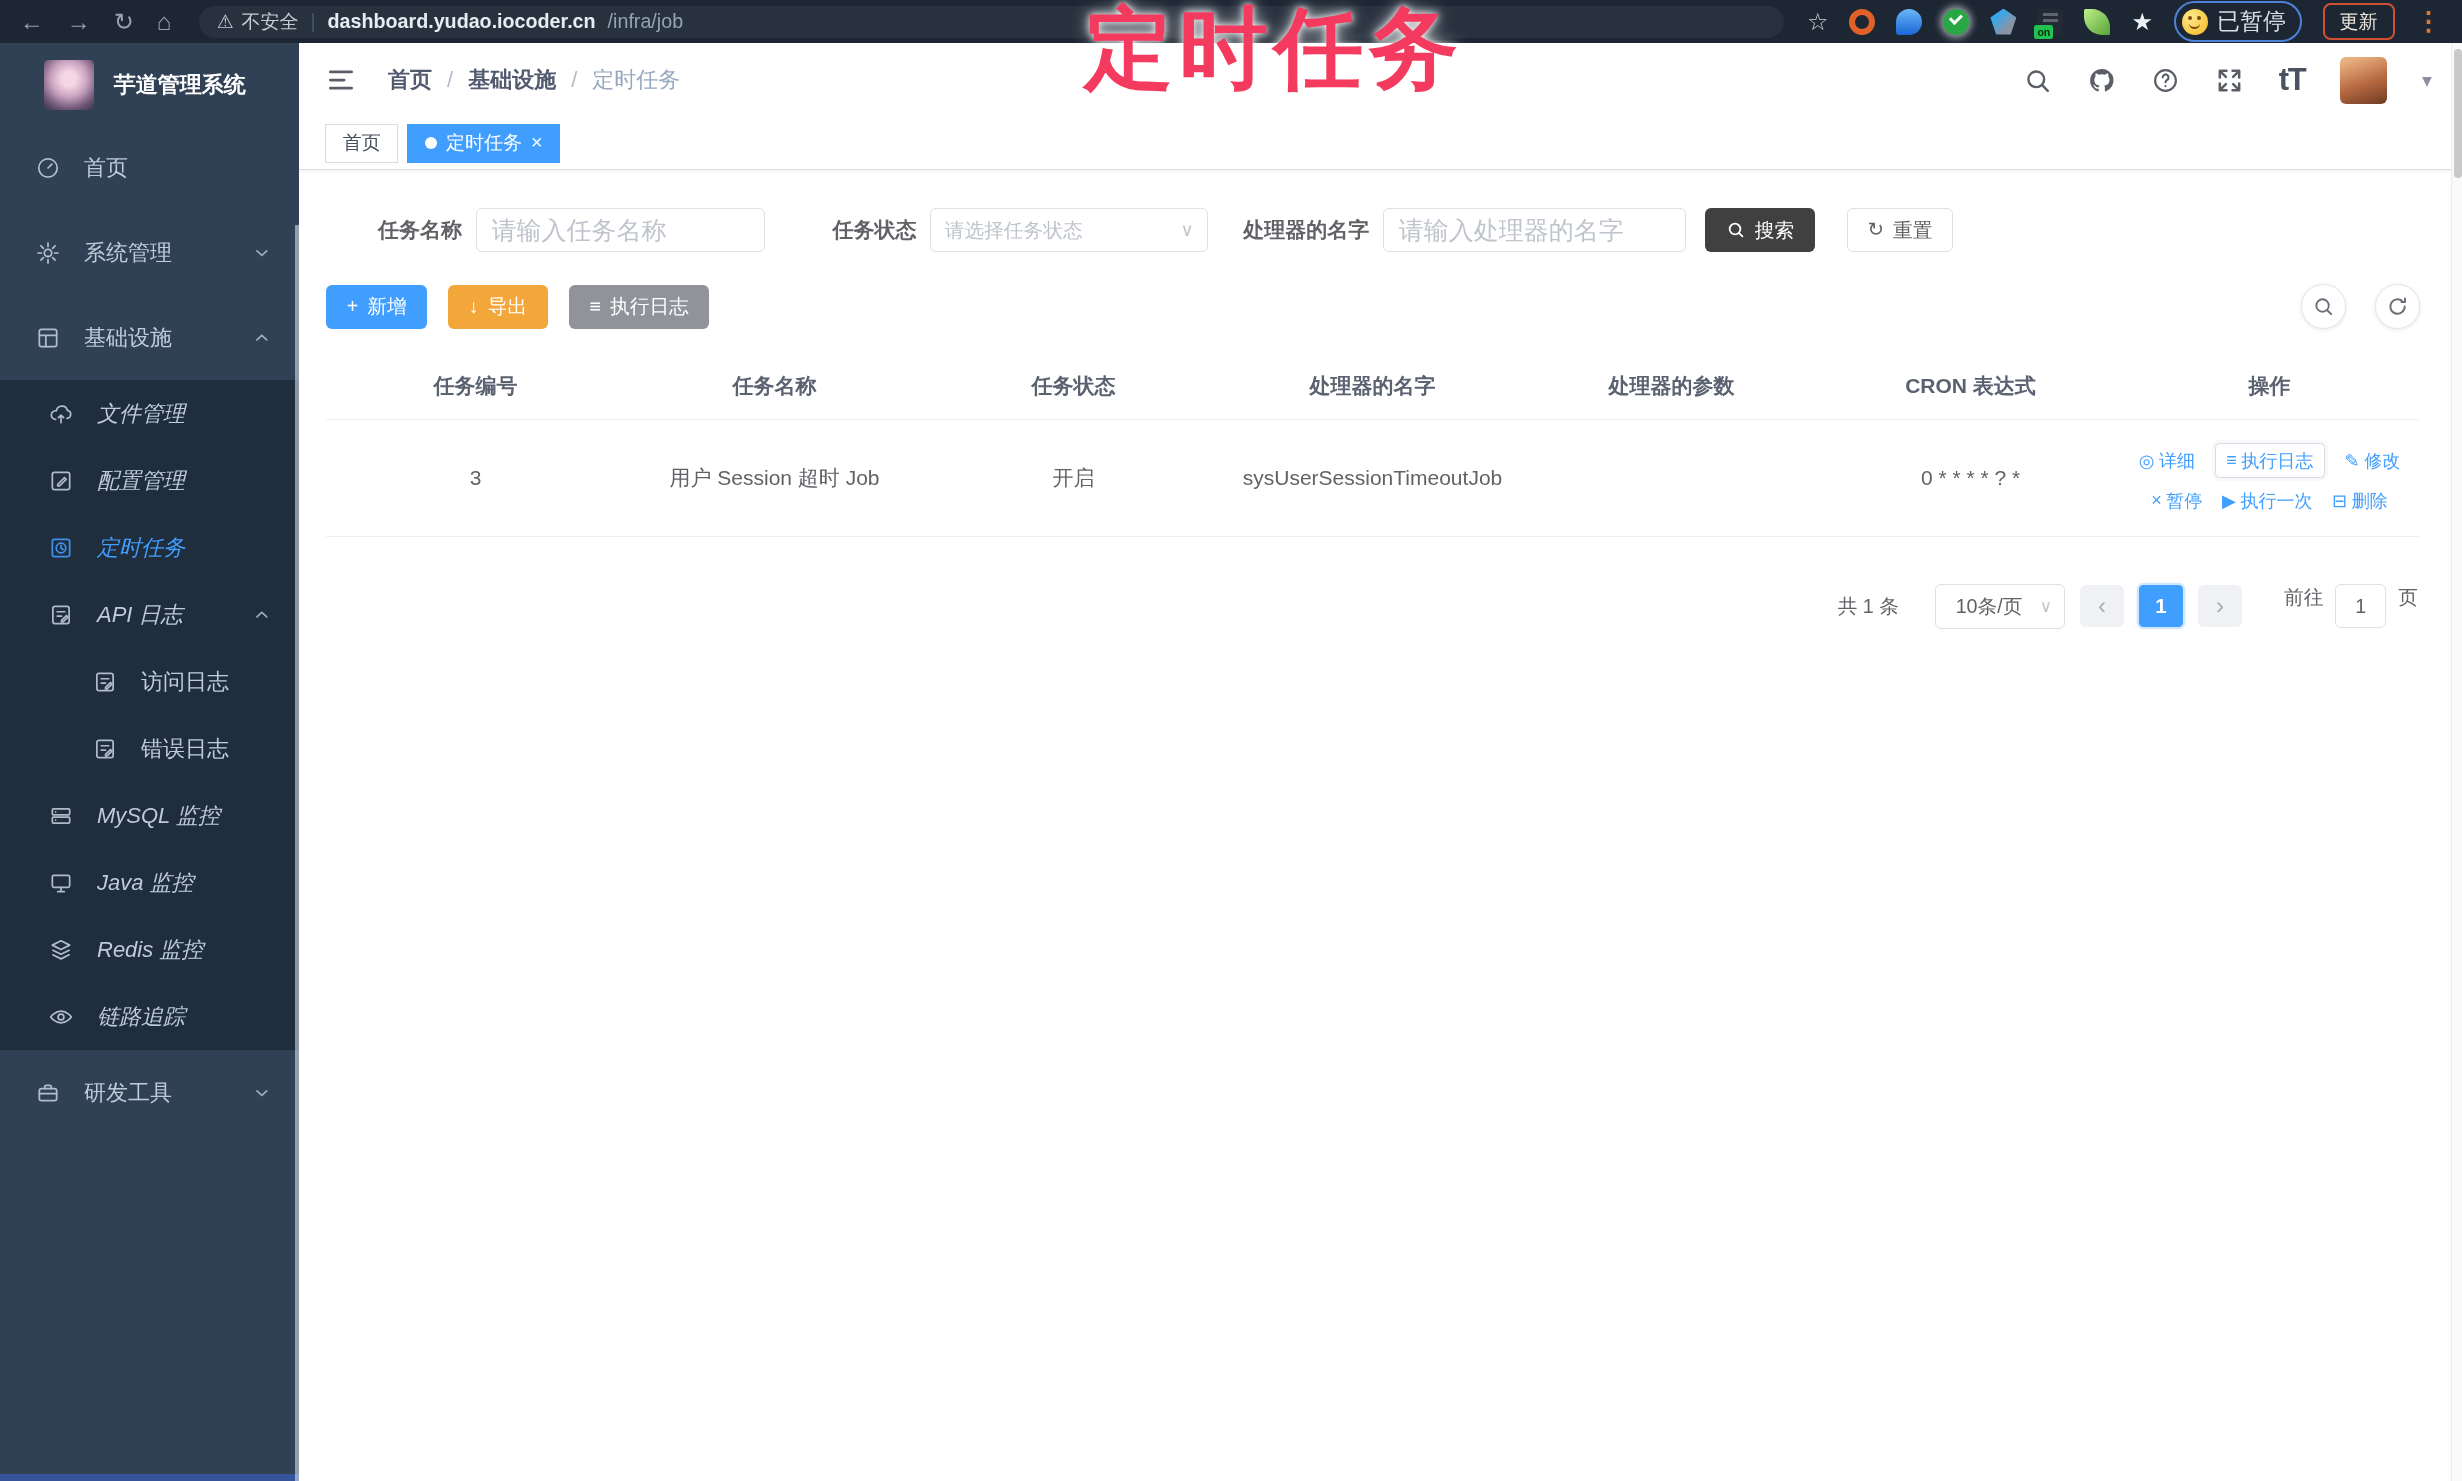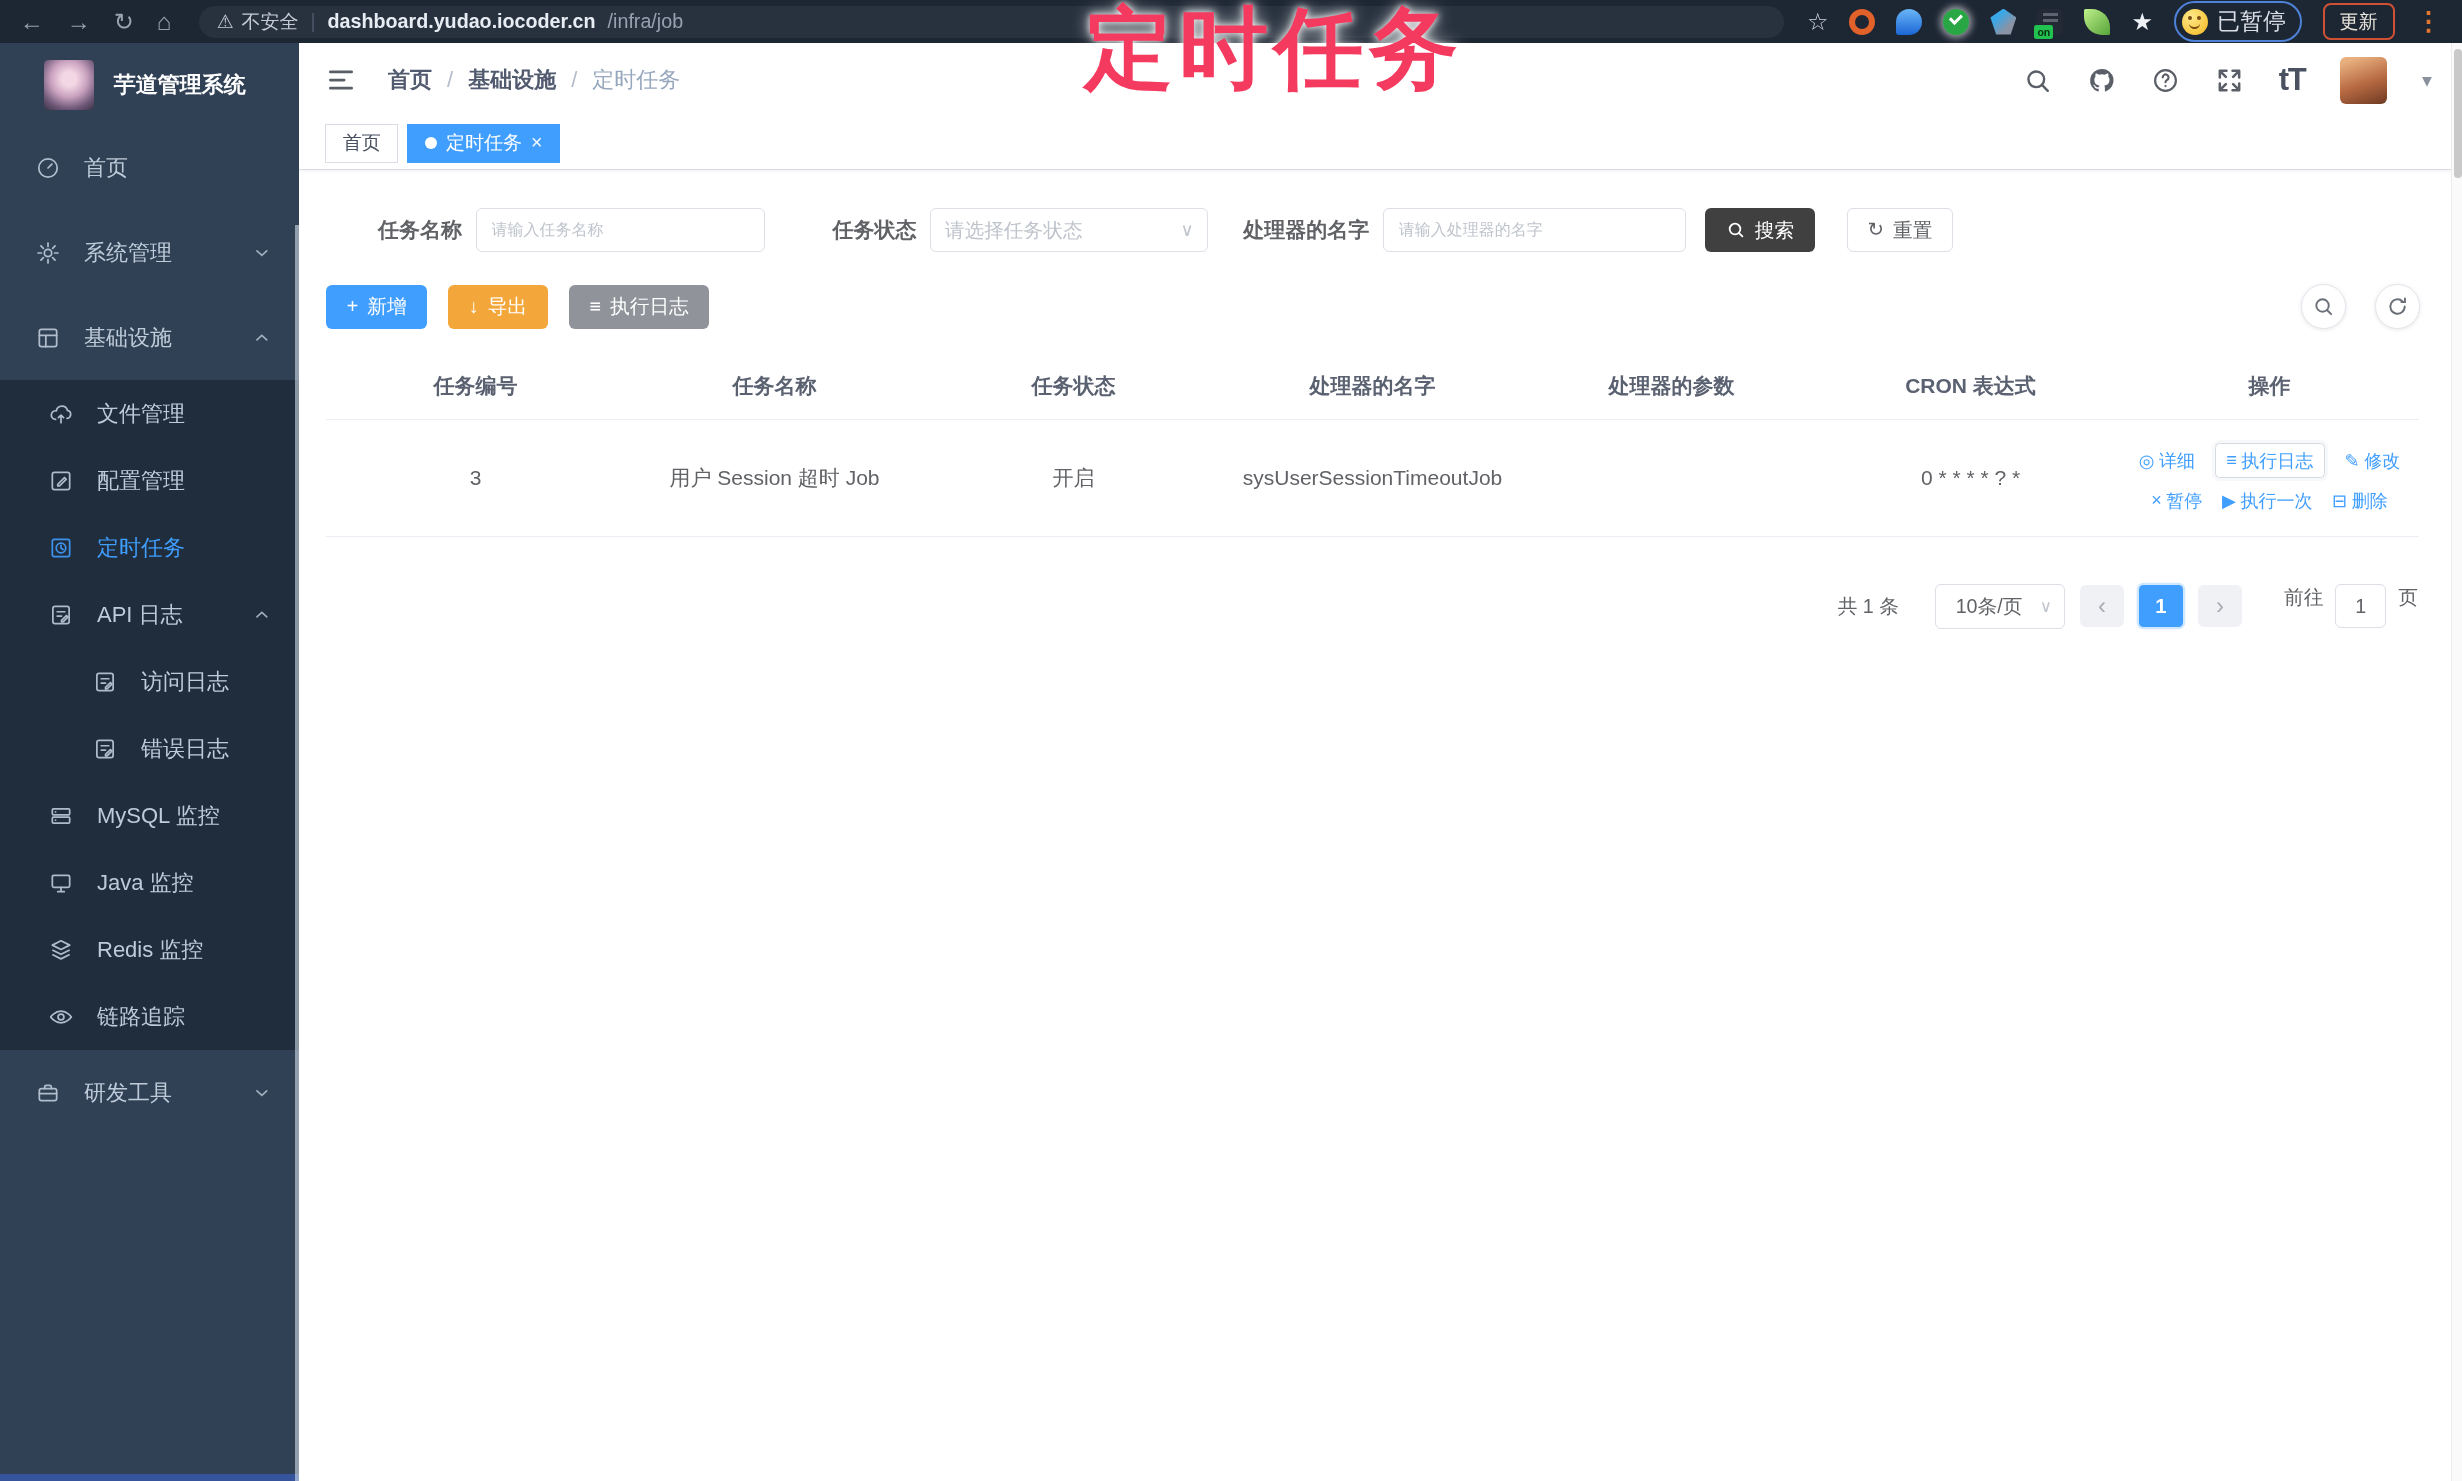--- a/index.html
+++ b/index.html
@@ -38,21 +38,21 @@
     text-shadow:0 0 7.6px rgba(255,255,255,.95), 0 0 16.7px rgba(255,255,255,.8); pointer-events:none; }
 
   
   .sidebar { position:absolute; left:0; top:43px; width:299px; bottom:0; background:#304156; z-index:2; }
   .sidebar::after { content:""; position:absolute; right:0; top:182px; bottom:0; width:3.8px; background:rgba(230,235,245,.55); }
   .logo-row { display:flex; align-items:center; gap:19.7px; padding:15px 7.6px 13.6px 44px; height:82px; }
   .logo-img { width:50px; height:50px; border-radius:4.5px; background:radial-gradient(circle at 50% 38%,#f3d7e4 18%,#caa3c0 45%,#6f5878 75%,#3a3348); flex:0 0 auto; }
   .logo-title { color:#ffffff; font-size:22px; font-weight:bold; white-space:nowrap; }
   .nav-item { display:flex; align-items:center; gap:23px; color:#bfcbd9; font-size:22px; cursor:pointer; }
   .nav-item.top { height:85px; padding:0 27px 0 35px; }
-  .nav-item.sub { height:67px; padding:0 27px 0 48px; }
+  .nav-item.sub { height:67px; padding:0 27px 0 48px;font-style:italic; }
   .nav-item.sub2 { height:67px; padding:0 27px 0 92px; }
   .submenu { background:#1f2d3d; }
   .nico { width:26px; height:26px; flex:0 0 auto; opacity:.9; }
   .chev { width:19.7px; height:19.7px; margin-left:auto; opacity:.8; }
   .nav-item.active { color:#409eff; }
   .sidebar-strip { position:absolute; left:0; right:0; bottom:0; height:6.8px; background:#35549b; }
 
   
   .main { position:absolute; left:299px; top:43px; right:0; bottom:0; background:#ffffff; overflow:hidden; }
   .navbar { height:74px; display:flex; align-items:center; padding:0 30px 0 27px; background:#fff; position:relative; }
@@ -70,21 +70,21 @@
   .tabbar { height:53px; display:flex; align-items:center; gap:9px; padding:0 26px; border-bottom:0.8px solid #d8dce5; box-shadow:0 1.5px 3px rgba(0,0,0,.05); }
   .tab { height:39px; display:flex; align-items:center; gap:9px; padding:0 16.7px; border:0.8px solid #d8dce5; background:#fff; color:#495060; font-size:19px; cursor:pointer; }
   .tab.active { background:#409eff; border-color:#409eff; color:#fff; }
   .tab-dot { width:12px; height:12px; border-radius:50%; background:#fff; }
   .tab-close { font-size:19.7px; line-height:1; opacity:.95; }
 
   .content { position:relative; }
 
   .filter-row { display:flex; align-items:center; margin:38px 42px 0 79px; }
   .f-label { font-size:21px; font-weight:bold; color:#606266; white-space:nowrap; }
-  .f-input { height:44px; border:0.8px solid #dcdfe6; border-radius:6px; padding:0 15px; font-size:16px; color:#606266; outline:none; font-family:"Liberation Sans",sans-serif; }
+  .f-input { height:44px; border:0.8px solid #dcdfe6; border-radius:6px; padding:0 15px; font-size:25px; color:#606266; outline:none; font-family:"Liberation Sans",sans-serif; }
   .f-input::placeholder { color:#bfc4cc; }
   .f-select { height:44px; border:0.8px solid #dcdfe6; border-radius:6px; padding:0 13.6px; display:flex; align-items:center; font-size:19.7px; color:#bfc4cc; cursor:pointer; }
   .f-select .sel-chev { margin-left:auto; color:#c0c4cc; font-size:18px; }
   .btn { height:44px; border-radius:6px; display:inline-flex; align-items:center; justify-content:center; gap:9px; font-size:19.7px; padding:0 19.7px; cursor:pointer; border:0.8px solid transparent; white-space:nowrap; }
   .btn-search { background:#404040; color:#fff;text-align:right; }
   .btn-reset { background:#fff; border-color:#dcdfe6; color:#606266; }
   .btn-add { background:#409eff; color:#fff; }
   .btn-export { background:#f3a73a; color:#fff; }
   .btn-info { background:#909399; color:#fff; }
   .bicon { font-size:19.7px; line-height:1; }

